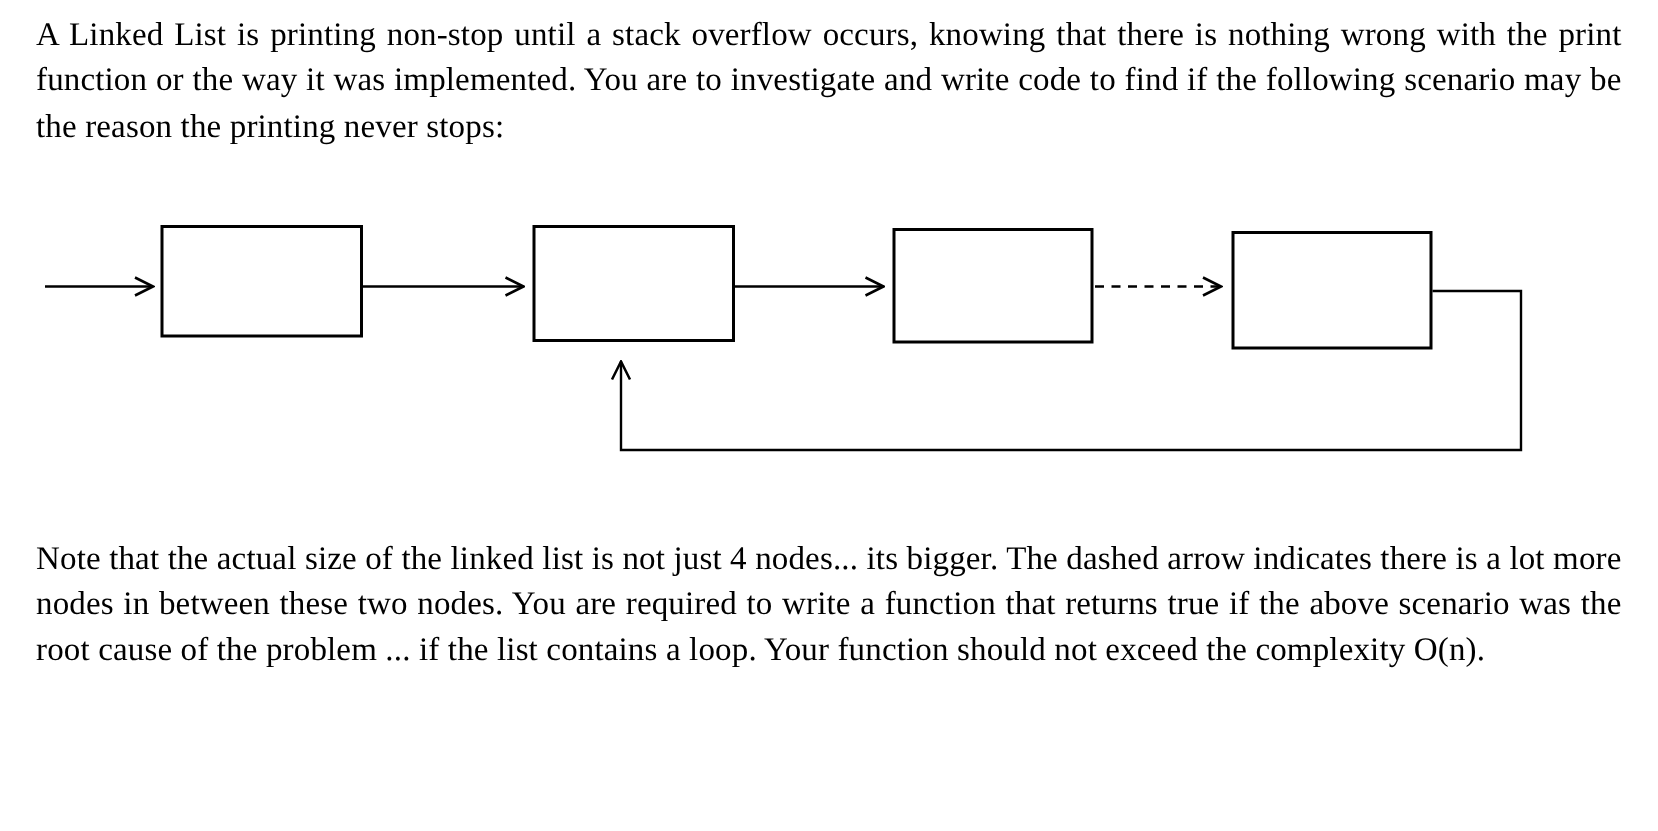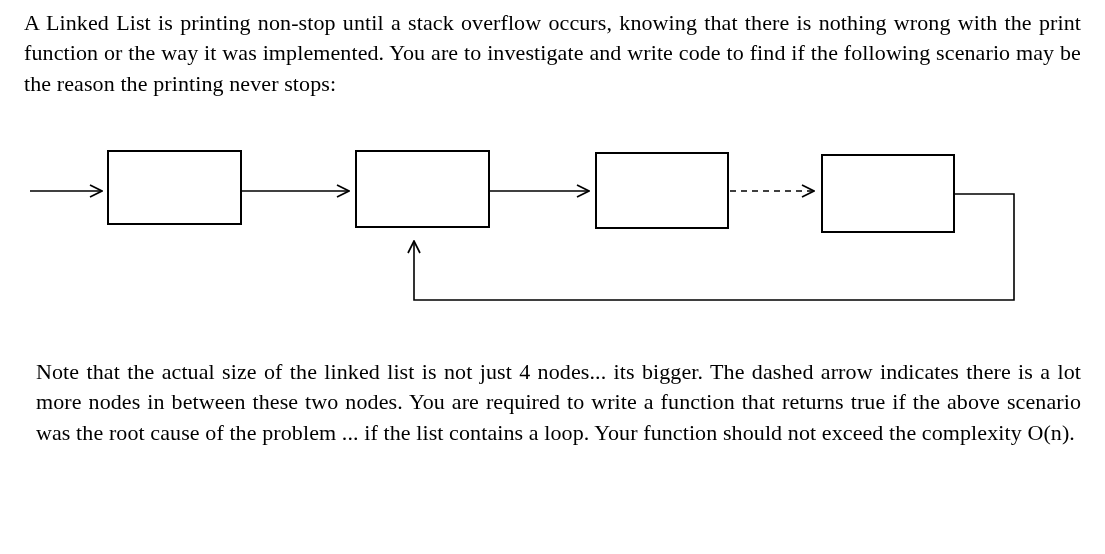--- a/index.html
+++ b/index.html
@@ -27,21 +27,20 @@
       margin-bottom: 30px;
     }
     .diagram-area {
       width: 100%;
       height: 210px;
       position: relative;
       margin-bottom: 18px;
     }
     .para-bottom {
       margin-top: 6px;
-      margin-left: 12px;
     }
     svg {
       position: absolute;
       left: 0;
       top: 0;
     }
   </style>
 </head>
 <body>
 

